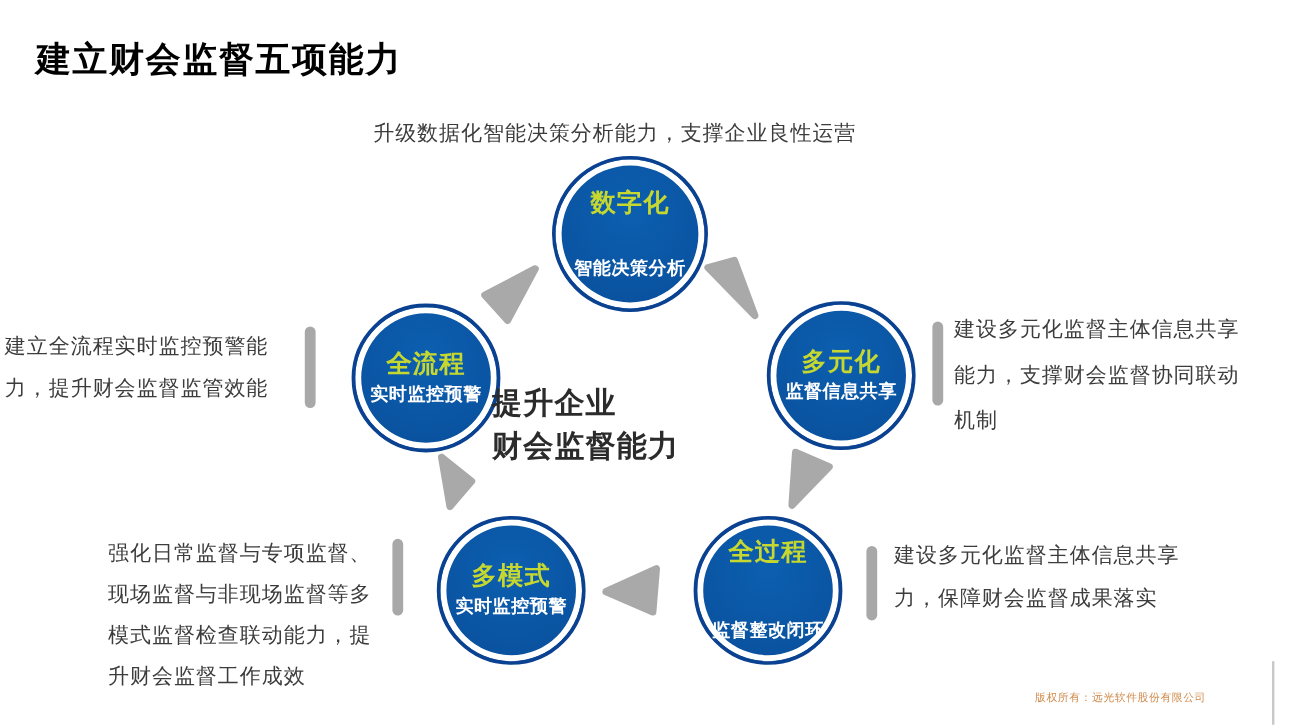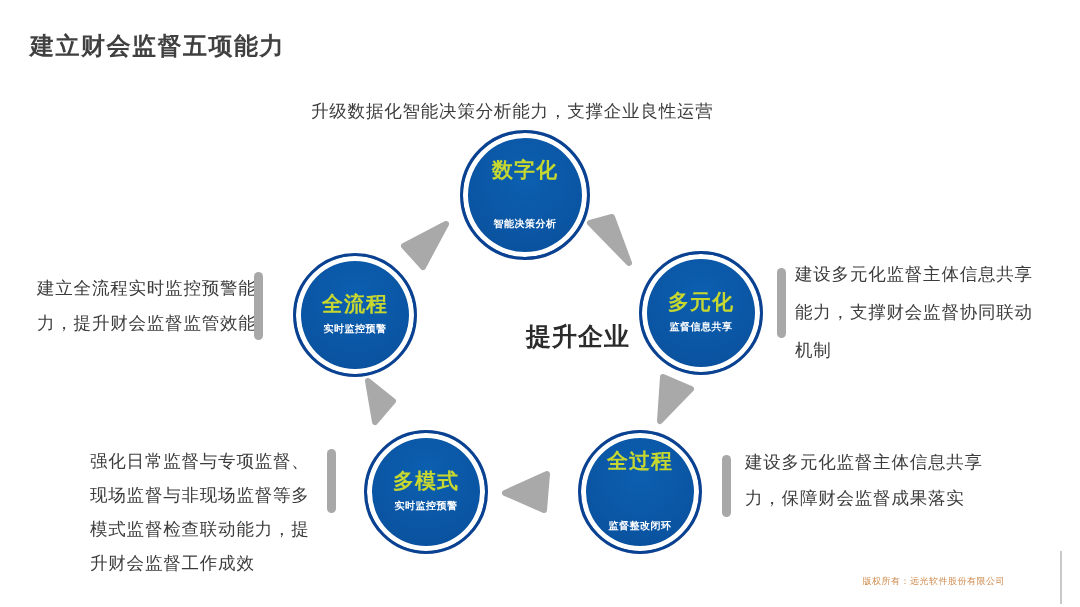--- a/index.html
+++ b/index.html
@@ -2,55 +2,55 @@
 <html><head>
 <meta charset="utf-8">
 <style>
   html,body{margin:0;padding:0;background:#ffffff;}
   .slide{
     position:relative;width:1080px;height:607px;background:#ffffff;overflow:hidden;
     font-family:"Liberation Sans","DejaVu Sans",sans-serif;
   }
   .slide-title{
     position:absolute;left:30px;top:30px;margin:0;
-    font-size:24px;font-weight:bold;color:#404040;letter-spacing:1.5px;
+    font-size:29px;font-weight:bold;color:#000000;letter-spacing:1.5px;
   }
   .annotation{
     position:absolute;color:#3c3c3c;font-size:17.5px;letter-spacing:0.8px;
     white-space:pre-line;
   }
   .ann-top{left:311px;top:99px;line-height:24px;}
-  .ann-left{left:37px;top:271px;line-height:35px;}
+  .ann-left{left:4px;top:271px;line-height:35px;}
   .ann-right{left:795px;top:255px;line-height:38px;}
   .ann-bottom-left{left:78px;top:444px;line-height:34px;margin-left:12px;}
   .ann-bottom-right{left:745px;top:444px;line-height:36px;}
   .accent-bar{
     position:absolute;width:9px;border-radius:5px;background:#a8a8a8;
   }
   .bar-left{left:254px;top:272px;height:68px;}
   .bar-right{left:777px;top:268px;height:70px;}
   .bar-bottom-left{left:327px;top:449px;height:64px;}
   .bar-bottom-right{left:722px;top:455px;height:62px;}
   .node{
     position:absolute;border-radius:50%;
     background:radial-gradient(circle at 50% 35%, #0c5fb0 0%, #0a54a2 65%, #094b95 100%);
     border:3px solid #0a4191;
     box-shadow:inset 0 0 0 5px #ffffff;
     display:flex;flex-direction:column;align-items:center;justify-content:center;
     text-align:center;
   }
   .node-keyword{color:#c6d830;font-size:21px;font-weight:bold;letter-spacing:1px;line-height:26px;}
-  .node-cap{color:#ffffff;font-size:10px;font-weight:bold;letter-spacing:0.5px;line-height:20px;margin-top:2px;}
+  .node-cap{color:#ffffff;font-size:15px;font-weight:bold;letter-spacing:0.5px;line-height:20px;margin-top:2px;}
   #node-digital{left:460px;top:130px;width:124px;height:124px;gap:29px;}
   #node-full-flow{left:293px;top:253px;width:118px;height:118px;}
   #node-diverse{left:639px;top:251px;width:118px;height:118px;}
   #node-multi-mode{left:364px;top:430px;width:118px;height:118px;}
   #node-whole-process{left:578px;top:430px;width:118px;height:118px;gap:40px;}
   .center-label{
-    position:absolute;left:410px;top:318px;width:220px;text-align:right;
+    position:absolute;left:410px;top:318px;width:220px;text-align:left;
     font-weight:bold;color:#2b2b2b;font-size:25px;line-height:36px;letter-spacing:1px;
   }
   .arrows-layer{position:absolute;left:0;top:0;pointer-events:none;}
   .flow-arrow{fill:#a9a9a9;stroke:#a9a9a9;stroke-width:6;stroke-linejoin:round;}
   .copyright{
     position:absolute;right:75px;top:575px;font-size:9px;color:#cf8b4e;letter-spacing:0.5px;
   }
   .edge-line{position:absolute;left:1060px;top:551px;width:2px;height:53px;background:#c9c9c9;}
 </style>
 </head>
@@ -102,18 +102,19 @@
     <div class="node-keyword">多模式</div>
     <div class="node-cap">实时监控预警</div>
   </div>
   <div class="node" id="node-full-flow">
     <div class="node-keyword">全流程</div>
     <div class="node-cap">实时监控预警</div>
   </div>
 
   <div class="center-label">
     <div>提升企业</div>
+    <div>财会监督能力</div>
   </div>
 
   <div class="copyright">版权所有：远光软件股份有限公司</div>
   <div class="edge-line"></div>
 
 </div>
 
 </body></html>

